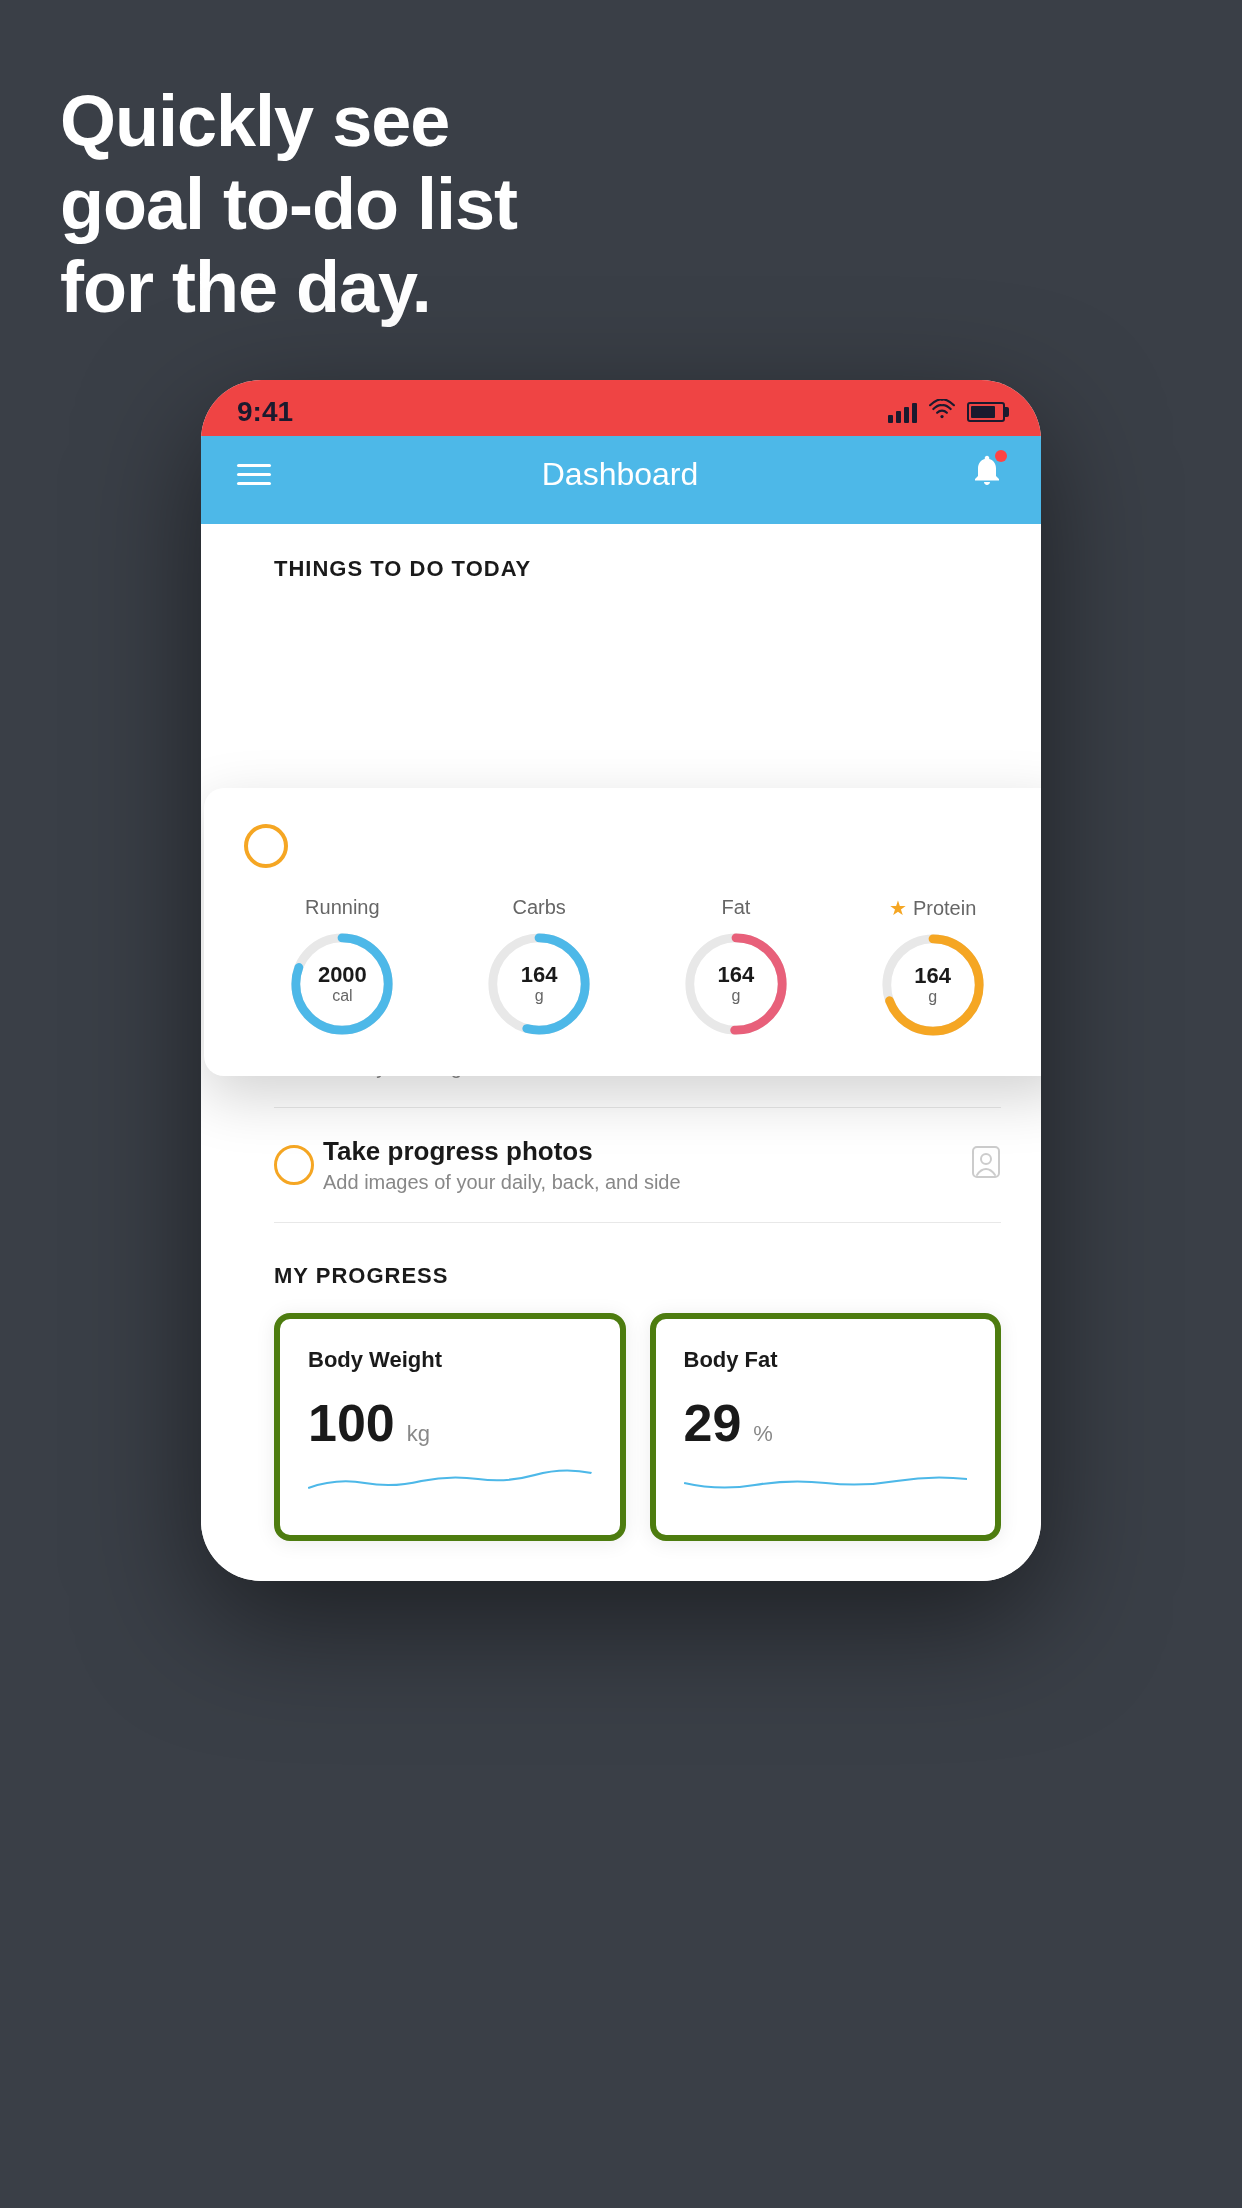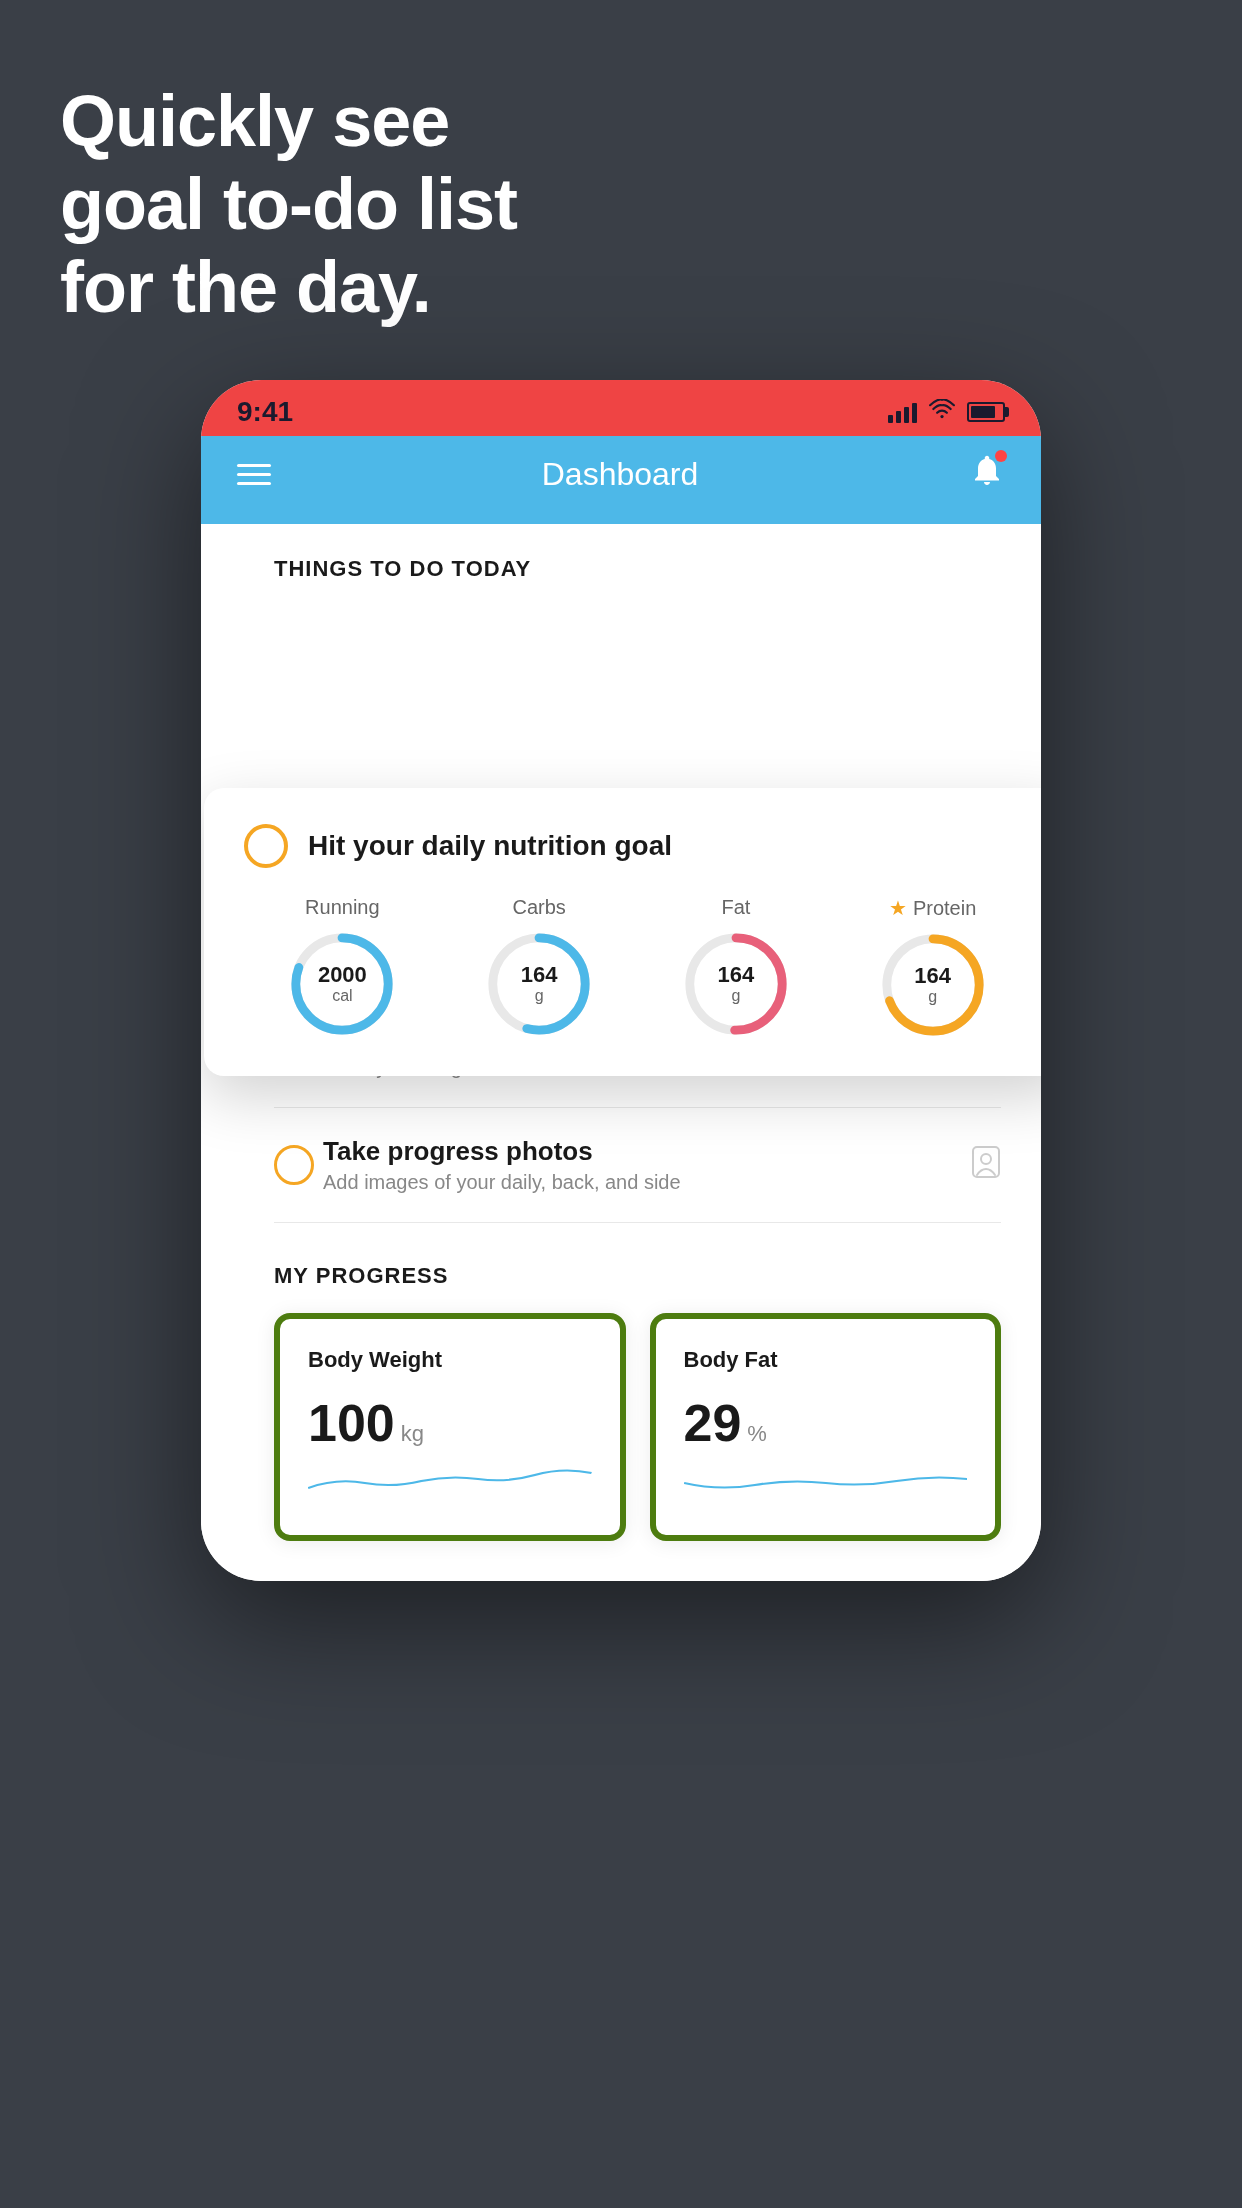--- a/index.html
+++ b/index.html
@@ -388,21 +388,21 @@
     .progress-card-title {
       font-size: 22px;
       font-weight: 600;
       color: #1a1a1a;
       margin-bottom: 20px;
     }
 
     .progress-value {
       display: flex;
       align-items: baseline;
-      gap: 6px;
+      gap: 12px;
     }
 
     .progress-number {
       font-size: 52px;
       font-weight: 700;
       color: #1a1a1a;
     }
 
     .progress-unit {
       font-size: 22px;
@@ -467,21 +467,20 @@
     <div class="phone-content">
 
       <div class="things-section">
         <div class="section-title">THINGS TO DO TODAY</div>
       </div>
 
       <div style="position:relative; padding: 0 40px;">
         <div class="floating-card">
           <div class="card-header">
             <div class="circle-check"></div>
-            <span class="card-title">Hit your daily nutrition goal</span>
           </div>
           <div class="nutrition-circles">
 
             <div class="nutrition-item">
               <span class="nutrition-label">
                 <span>Running</span>
               </span>
               <div class="circle-ring">
                 <svg viewBox="0 0 100 100">
                   <circle class="circle-bg" cx="50" cy="50" r="42"></circle>

